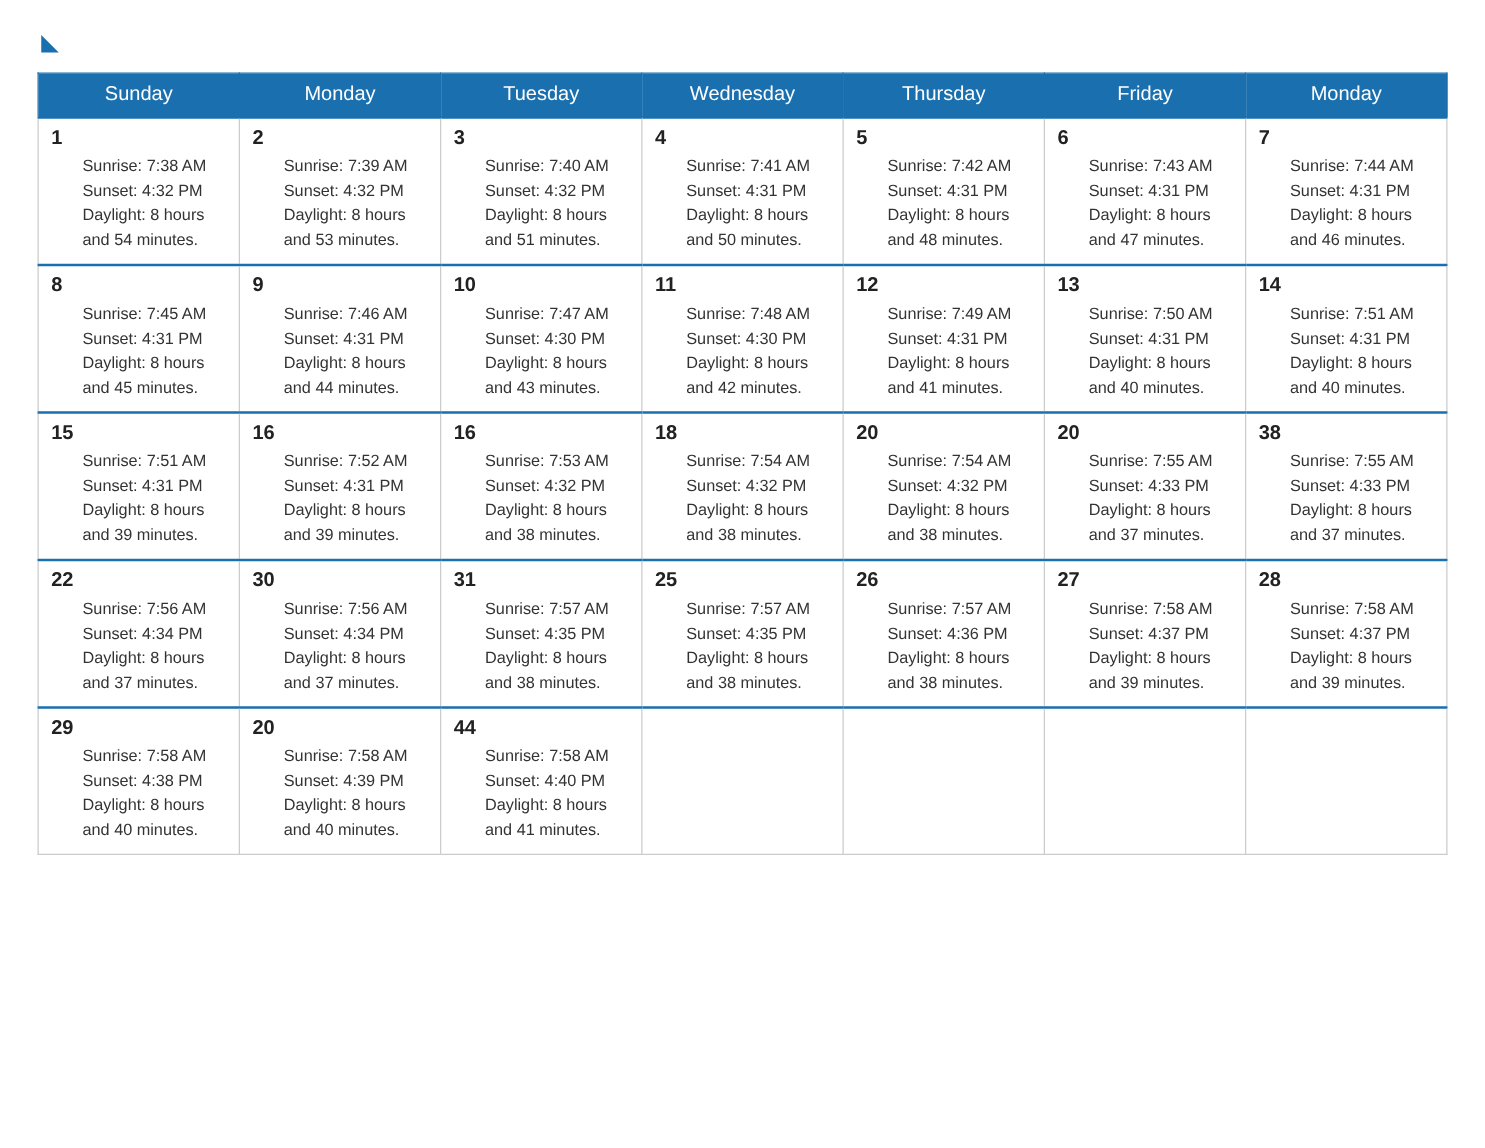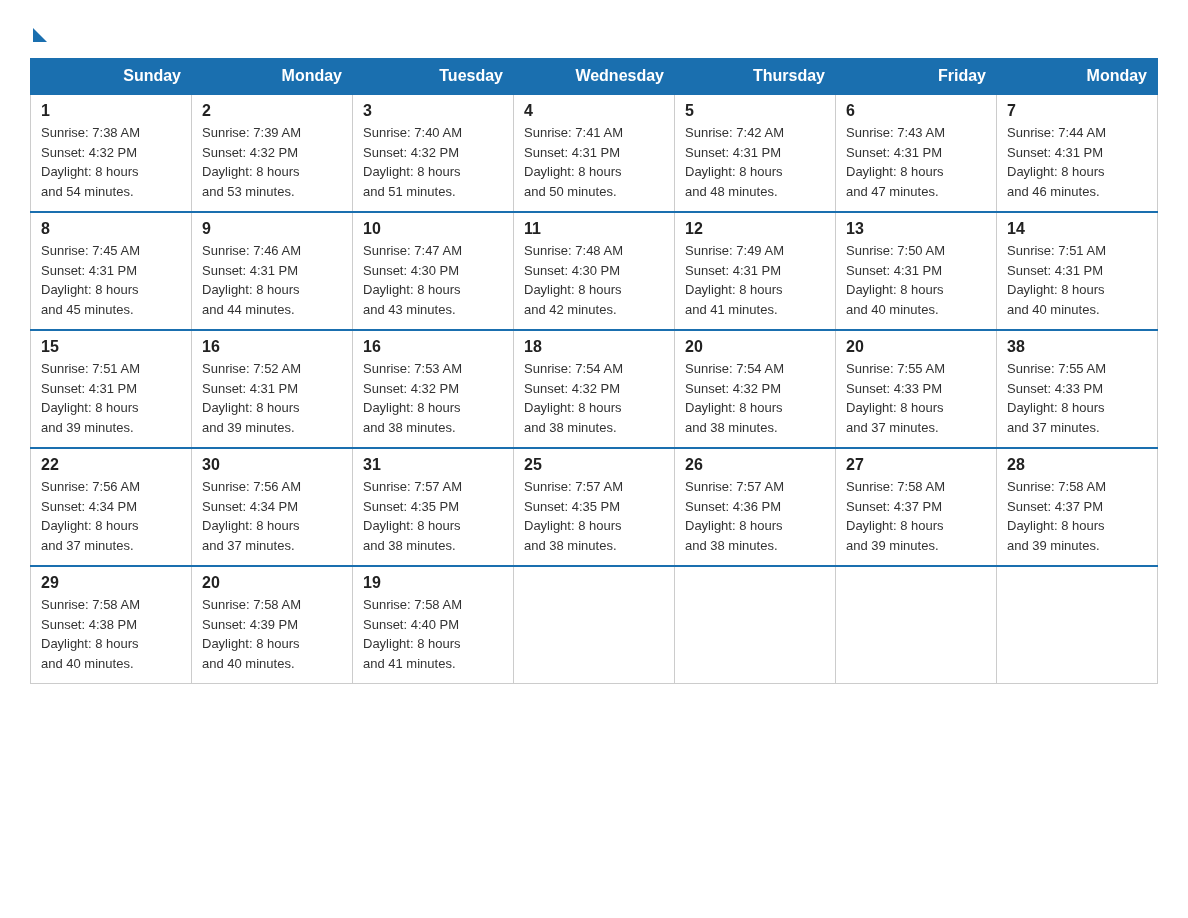--- a/index.html
+++ b/index.html
@@ -63,23 +63,23 @@
     }
     .calendar-table {
       width: 100%;
       border-collapse: collapse;
       border: 1.5px solid #1a6faf;
     }
     .calendar-table th {
       background: #1a6faf;
       color: #fff;
       font-size: 16px;
-      font-weight: bold;
+      font-weight: normal;
       padding: 8px 10px;
-      text-align: right;
+      text-align: center;
       border: 1px solid #1a6faf;
       margin-left: 27px;
     }
     .calendar-table td {
       vertical-align: top;
       padding: 7px 10px 10px 10px;
       border: 1px solid #ccc;
       border-top: 2px solid #1a6faf;
       font-size: 13.5px;
       color: #222;
@@ -90,20 +90,21 @@
       font-size: 16px;
       font-weight: bold;
       color: #222;
       display: block;
       margin-bottom: 3px;
     }
     .day-info {
       font-size: 13px;
       color: #333;
       line-height: 1.5;
+      margin-left: 25px;
     }
     .empty-cell {
       border-top: 2px solid #1a6faf;
       background: #fff;
     }
   </style>
 </head>
 <body>
 
 <div class="header-area">
@@ -256,21 +257,21 @@
       <tr>
         <td>
         <span class="day-number">29</span>
         <div class="day-info">Sunrise: 7:58 AM<br>Sunset: 4:38 PM<br>Daylight: 8 hours<br>and 40 minutes.</div>
       </td>
         <td>
         <span class="day-number">20</span>
         <div class="day-info">Sunrise: 7:58 AM<br>Sunset: 4:39 PM<br>Daylight: 8 hours<br>and 40 minutes.</div>
       </td>
         <td>
-        <span class="day-number">19</span>
+        <span class="day-number">44</span>
         <div class="day-info">Sunrise: 7:58 AM<br>Sunset: 4:40 PM<br>Daylight: 8 hours<br>and 41 minutes.</div>
       </td>
         <td class="empty-cell"></td>
         <td class="empty-cell"></td>
         <td class="empty-cell"></td>
         <td class="empty-cell"></td>
       </tr>
     </tbody>
 </table>
 

